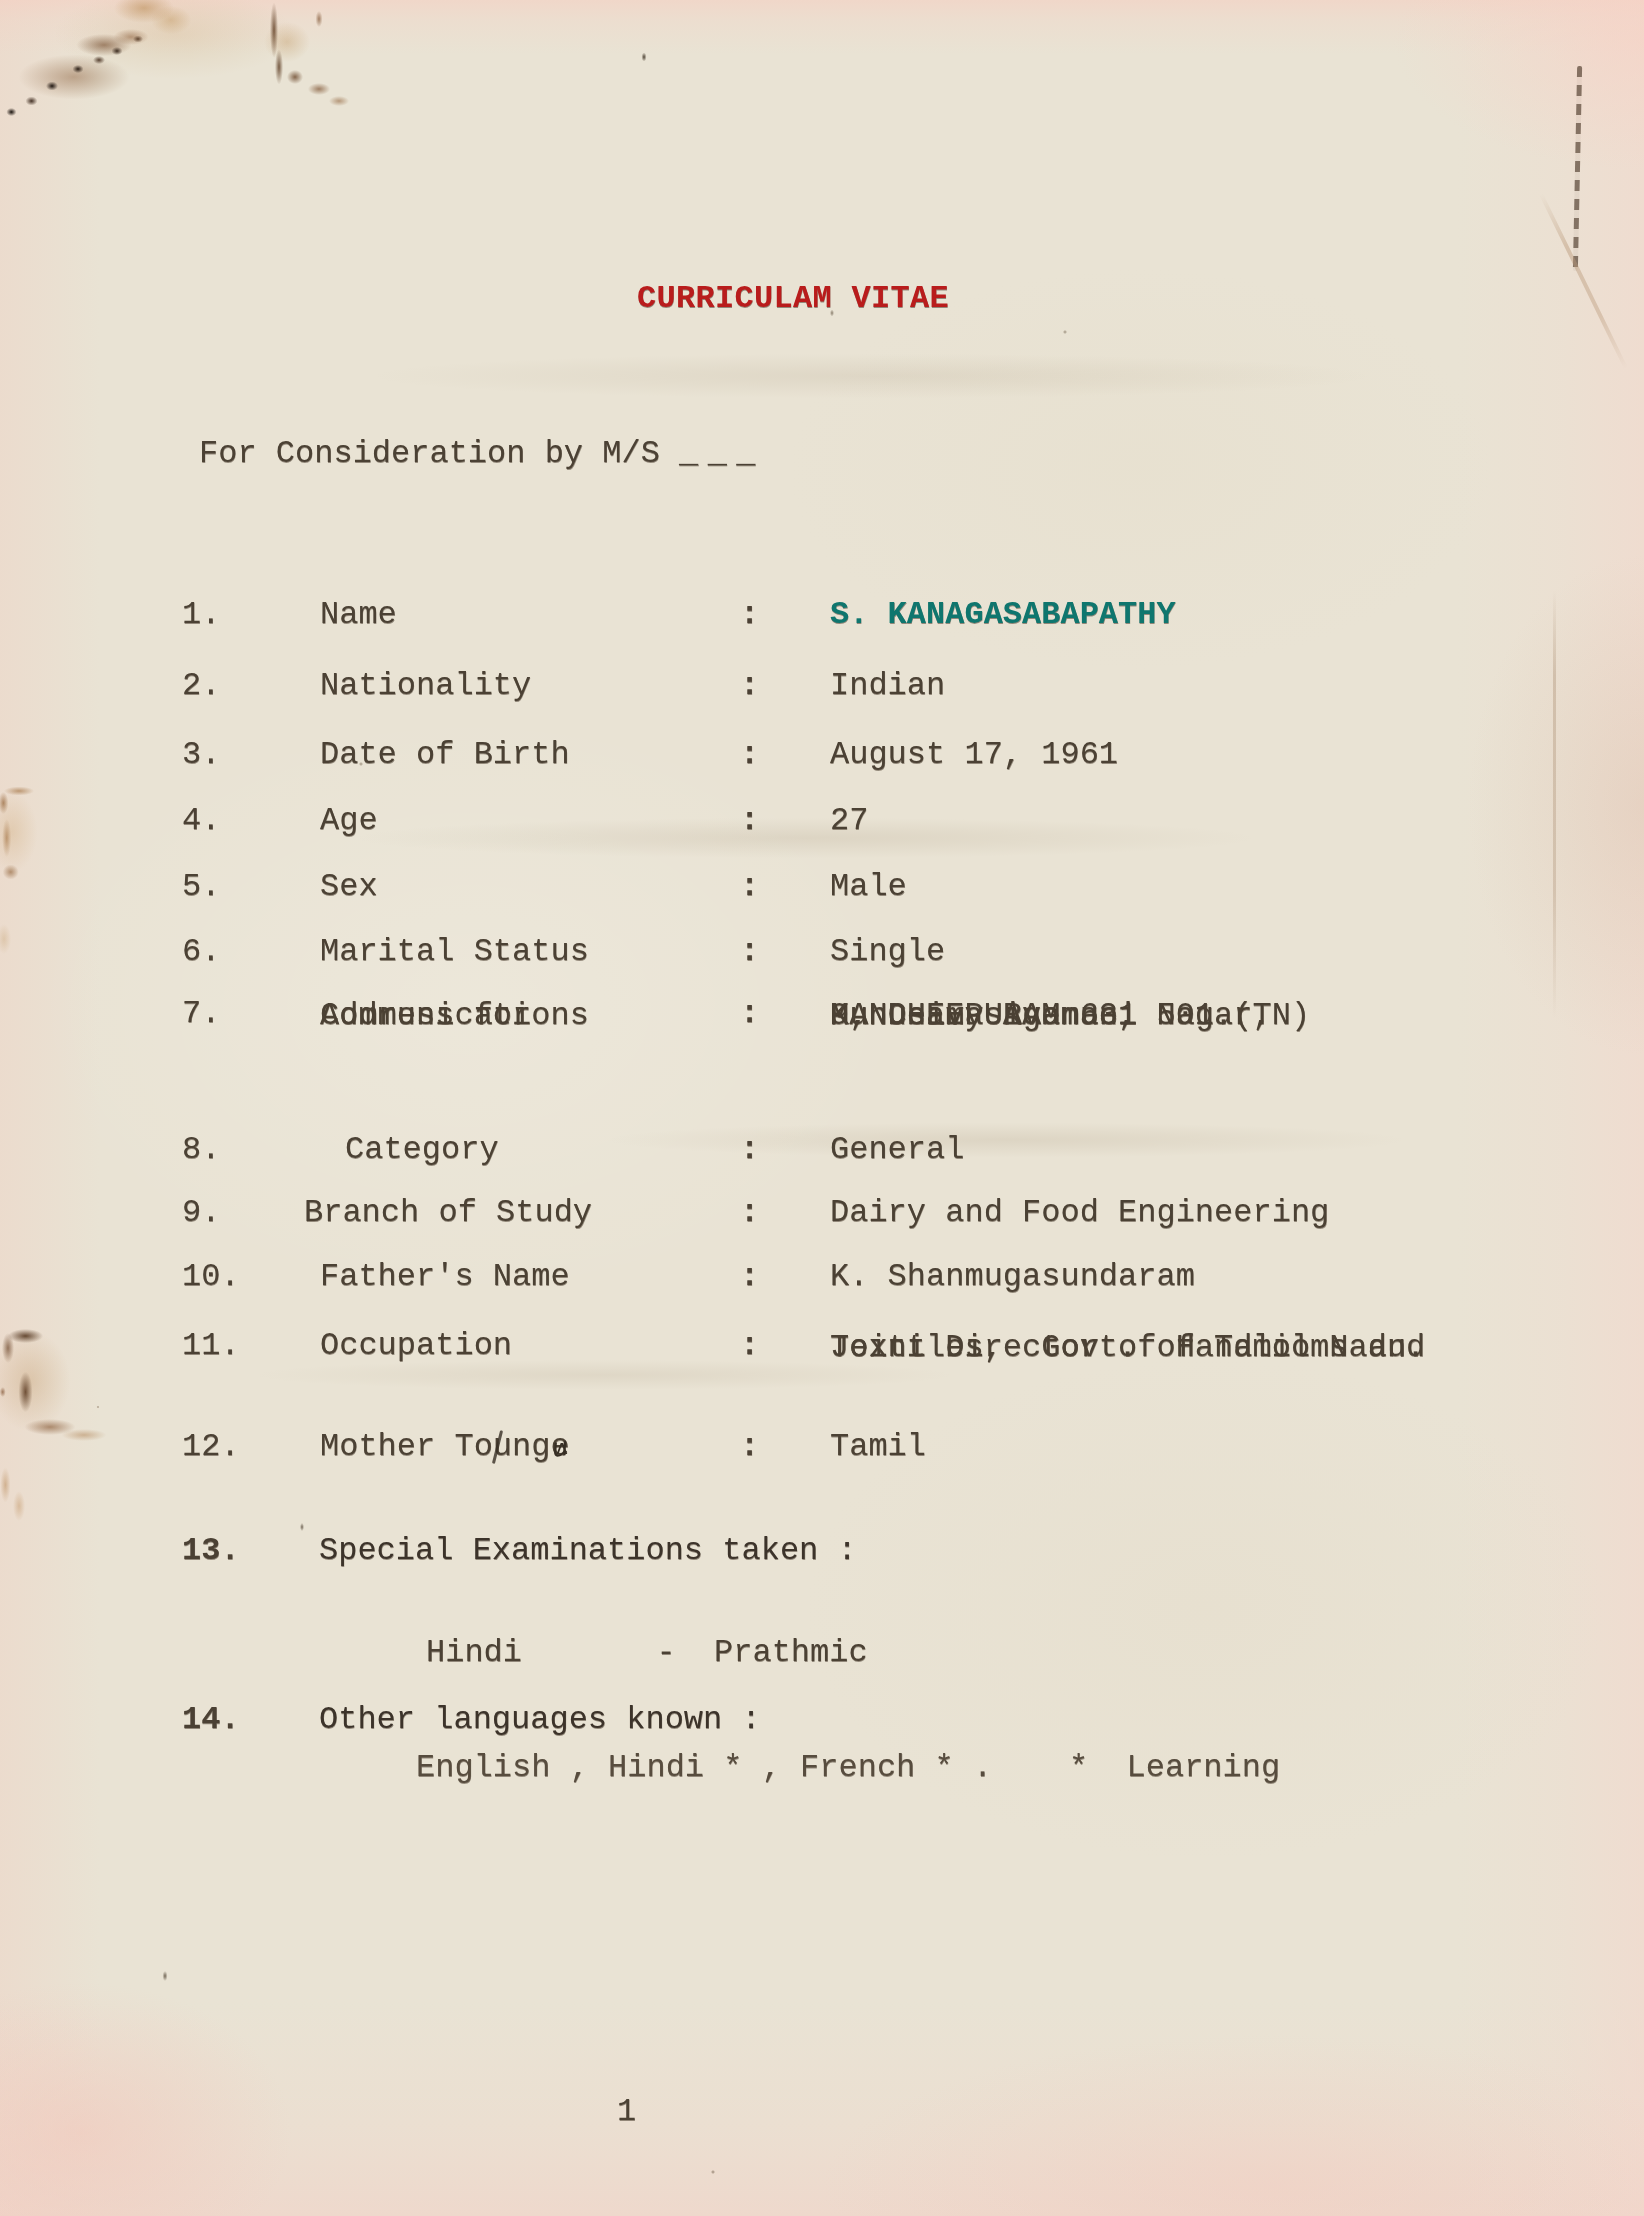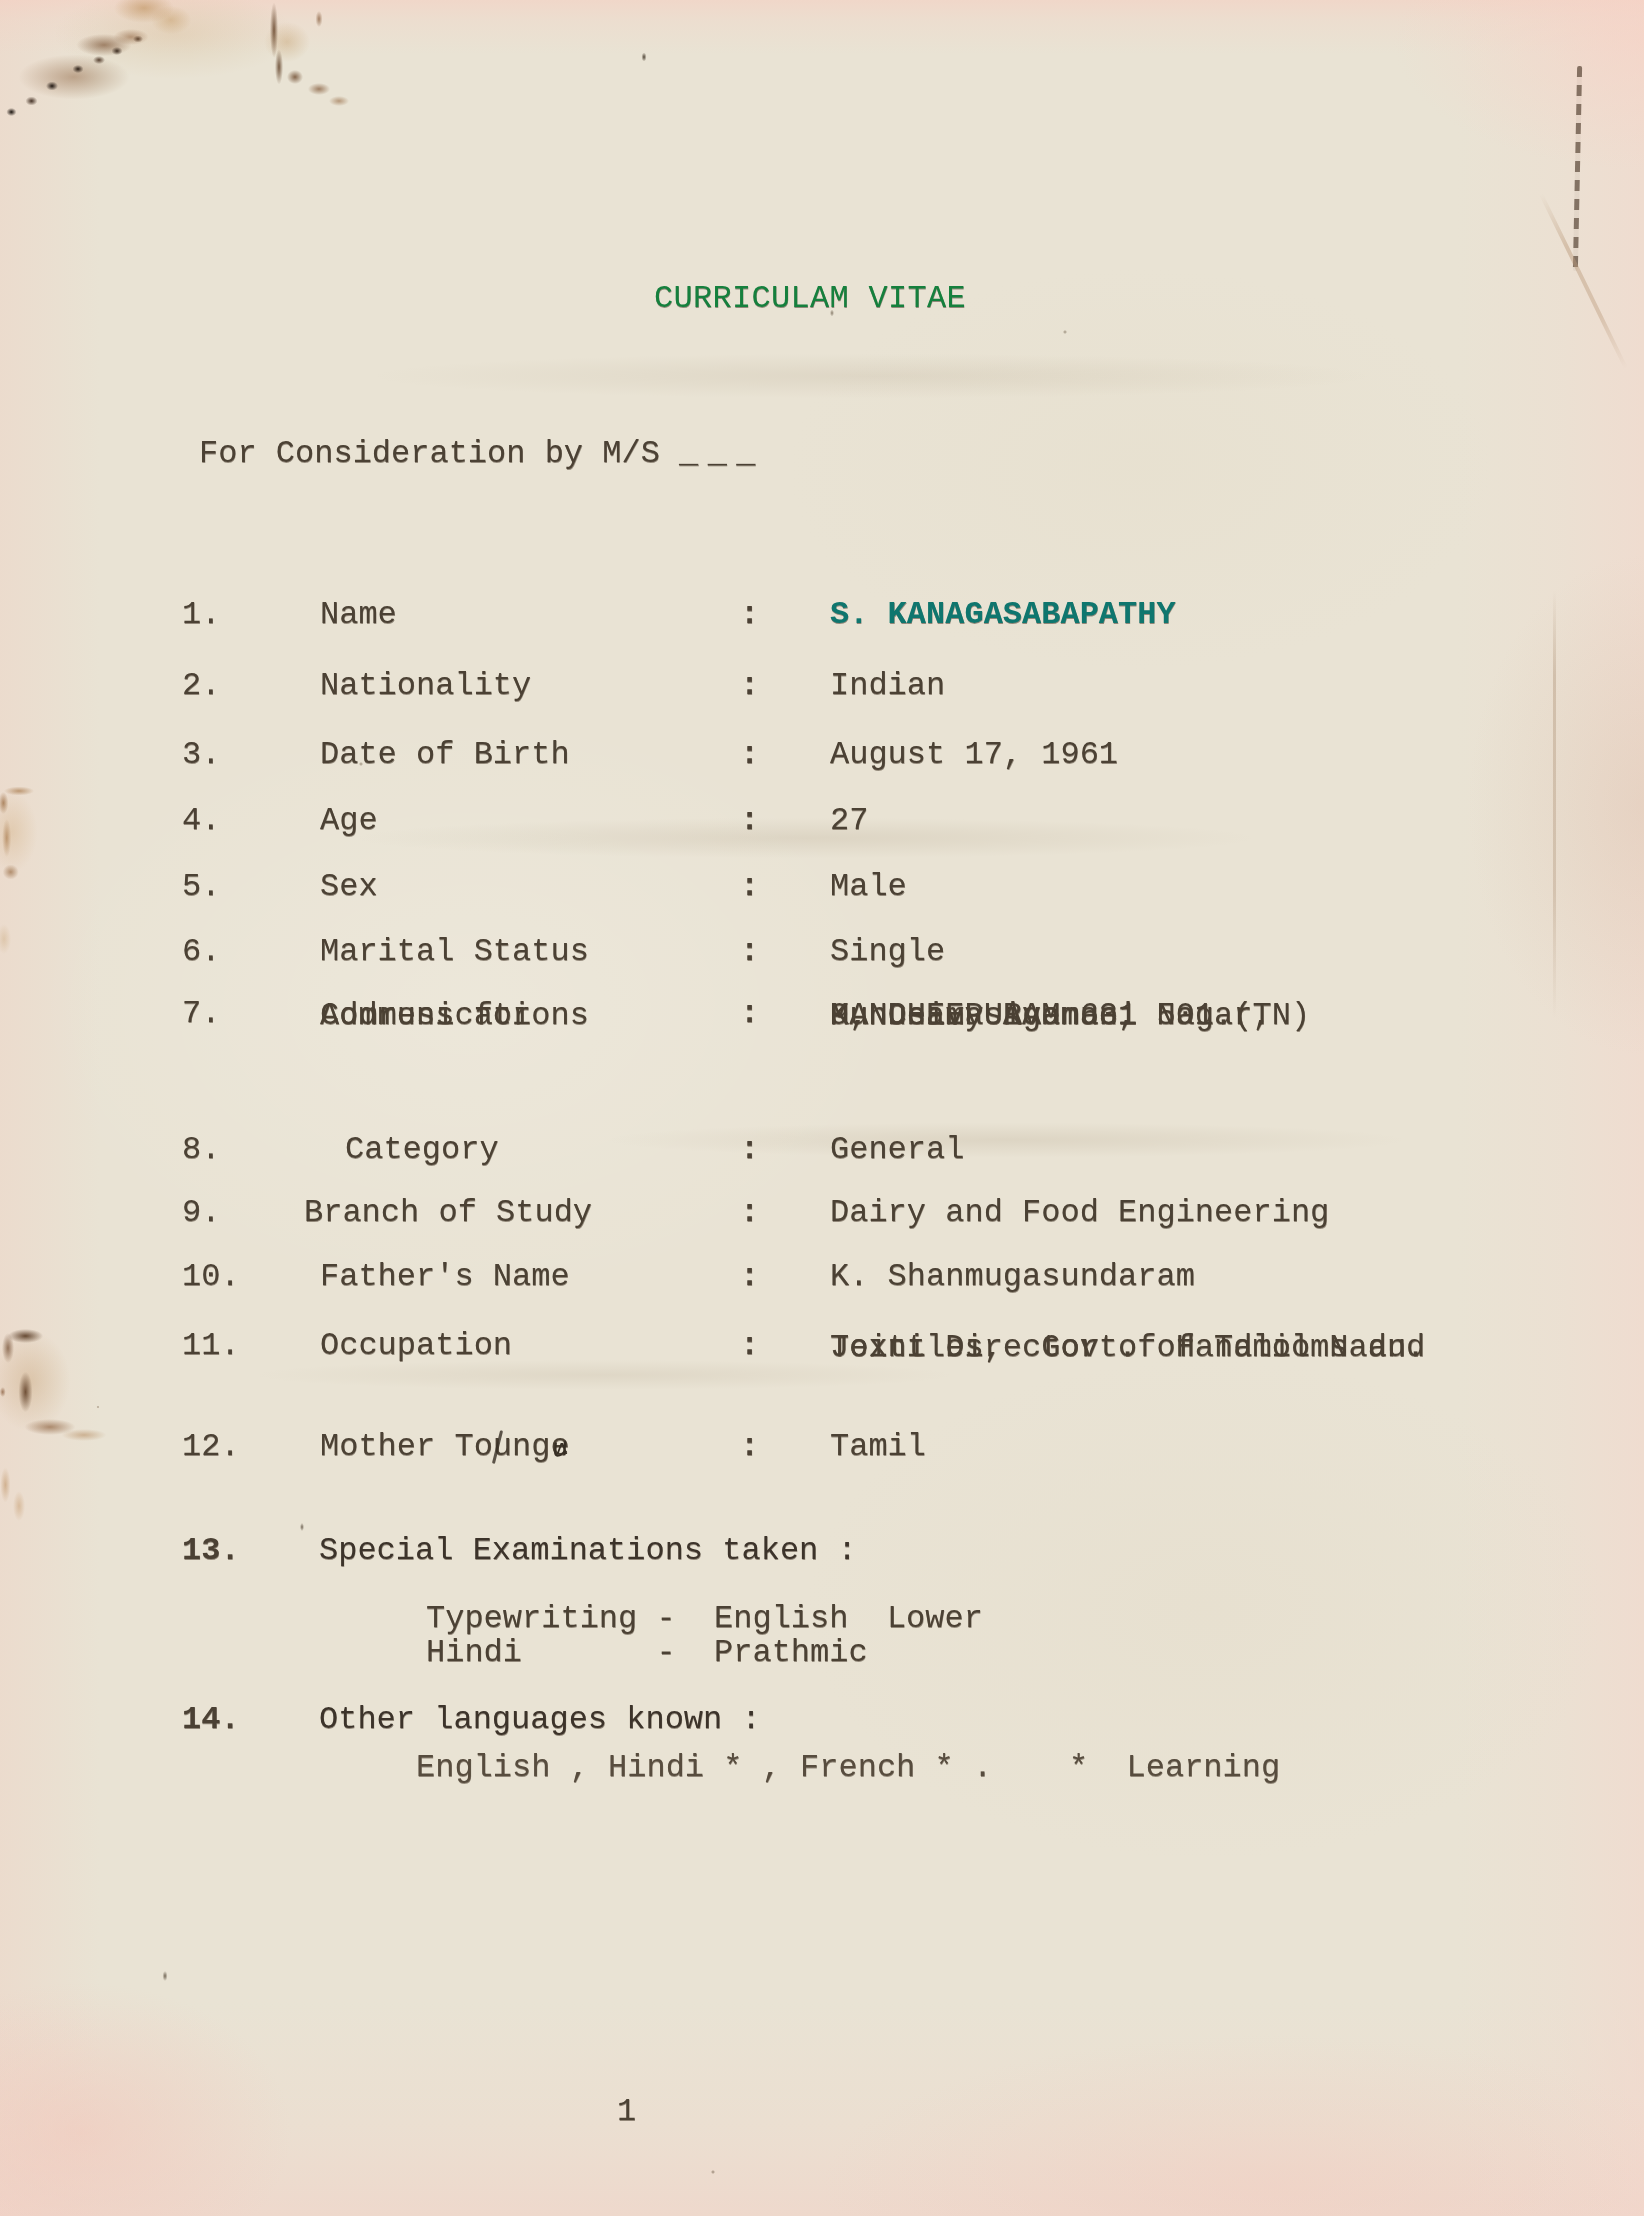--- a/index.html
+++ b/index.html
@@ -89,21 +89,21 @@
   .no{left:182px;}
   .lbl{left:320px;}
   .col{left:740px;font-weight:bold;}
   .val{left:830px;}
   .ml{line-height:38px;}
   .ml .line{display:block;}
   .sec-no{left:182px;font-weight:bold;}
   .sec-h{left:319px;font-weight:normal;color:#3c332a;}
   .sub{left:426px;}
   .sub14{left:416px;color:#574c3e;margin-top:16px;}
-  .title{left:637px;top:282px;font-weight:normal;color:#15803d;letter-spacing:0.3px;margin-left:17px;}
+  .title{left:637px;top:282px;font-weight:bold;color:#b91c1c;letter-spacing:0.3px;}
   .consider{left:199px;top:437px;}
   .blank{letter-spacing:9.4px;}
   .pagenum{left:617px;top:2095px;}
   .lblwrap{position:relative;}
   .mark{position:absolute;font-family:"DejaVu Sans",sans-serif;color:#362e24;text-shadow:none;white-space:pre;}
   .mark-above{left:232px;top:-17.4px;font-size:25.5px;font-style:italic;transform:rotate(-8deg);}
   .mark-below{left:236px;top:44px;font-size:20px;}
   .slash{position:absolute;left:176px;top:2.7px;width:2.7px;height:34px;background:rgba(55,46,36,0.8);transform:rotate(14deg);border-radius:1.3px;}
   .crease-dash{
     position:absolute;left:1575px;top:66px;width:4.7px;height:205px;
@@ -214,21 +214,20 @@
     <span class="no">12.</span>
     <span class="lbl lblwrap"><span>Mother Tounge</span><span class="mark mark-above">u</span><span class="mark mark-below">ʌ</span><span class="slash"></span></span>
     <span class="col">:</span>
     <span class="val">Tamil</span>
   </div>
 
   <div class="row t" style="top:1534px">
     <span class="sec-no">13.</span>
     <span class="sec-h">Special Examinations taken :</span>
   </div>
-  <div class="t sub" style="top:1602px">Typewriting -  English  Lower</div>
   <div class="t sub" style="top:1636px">Hindi       -  Prathmic</div>
 
   <div class="row t" style="top:1703px">
     <span class="sec-no">14.</span>
     <span class="sec-h">Other languages known :</span>
   </div>
   <div class="t sub14" style="top:1735px">English , Hindi * , French * .    *  Learning</div>
 
   <div class="t pagenum">1</div>
 </div>

